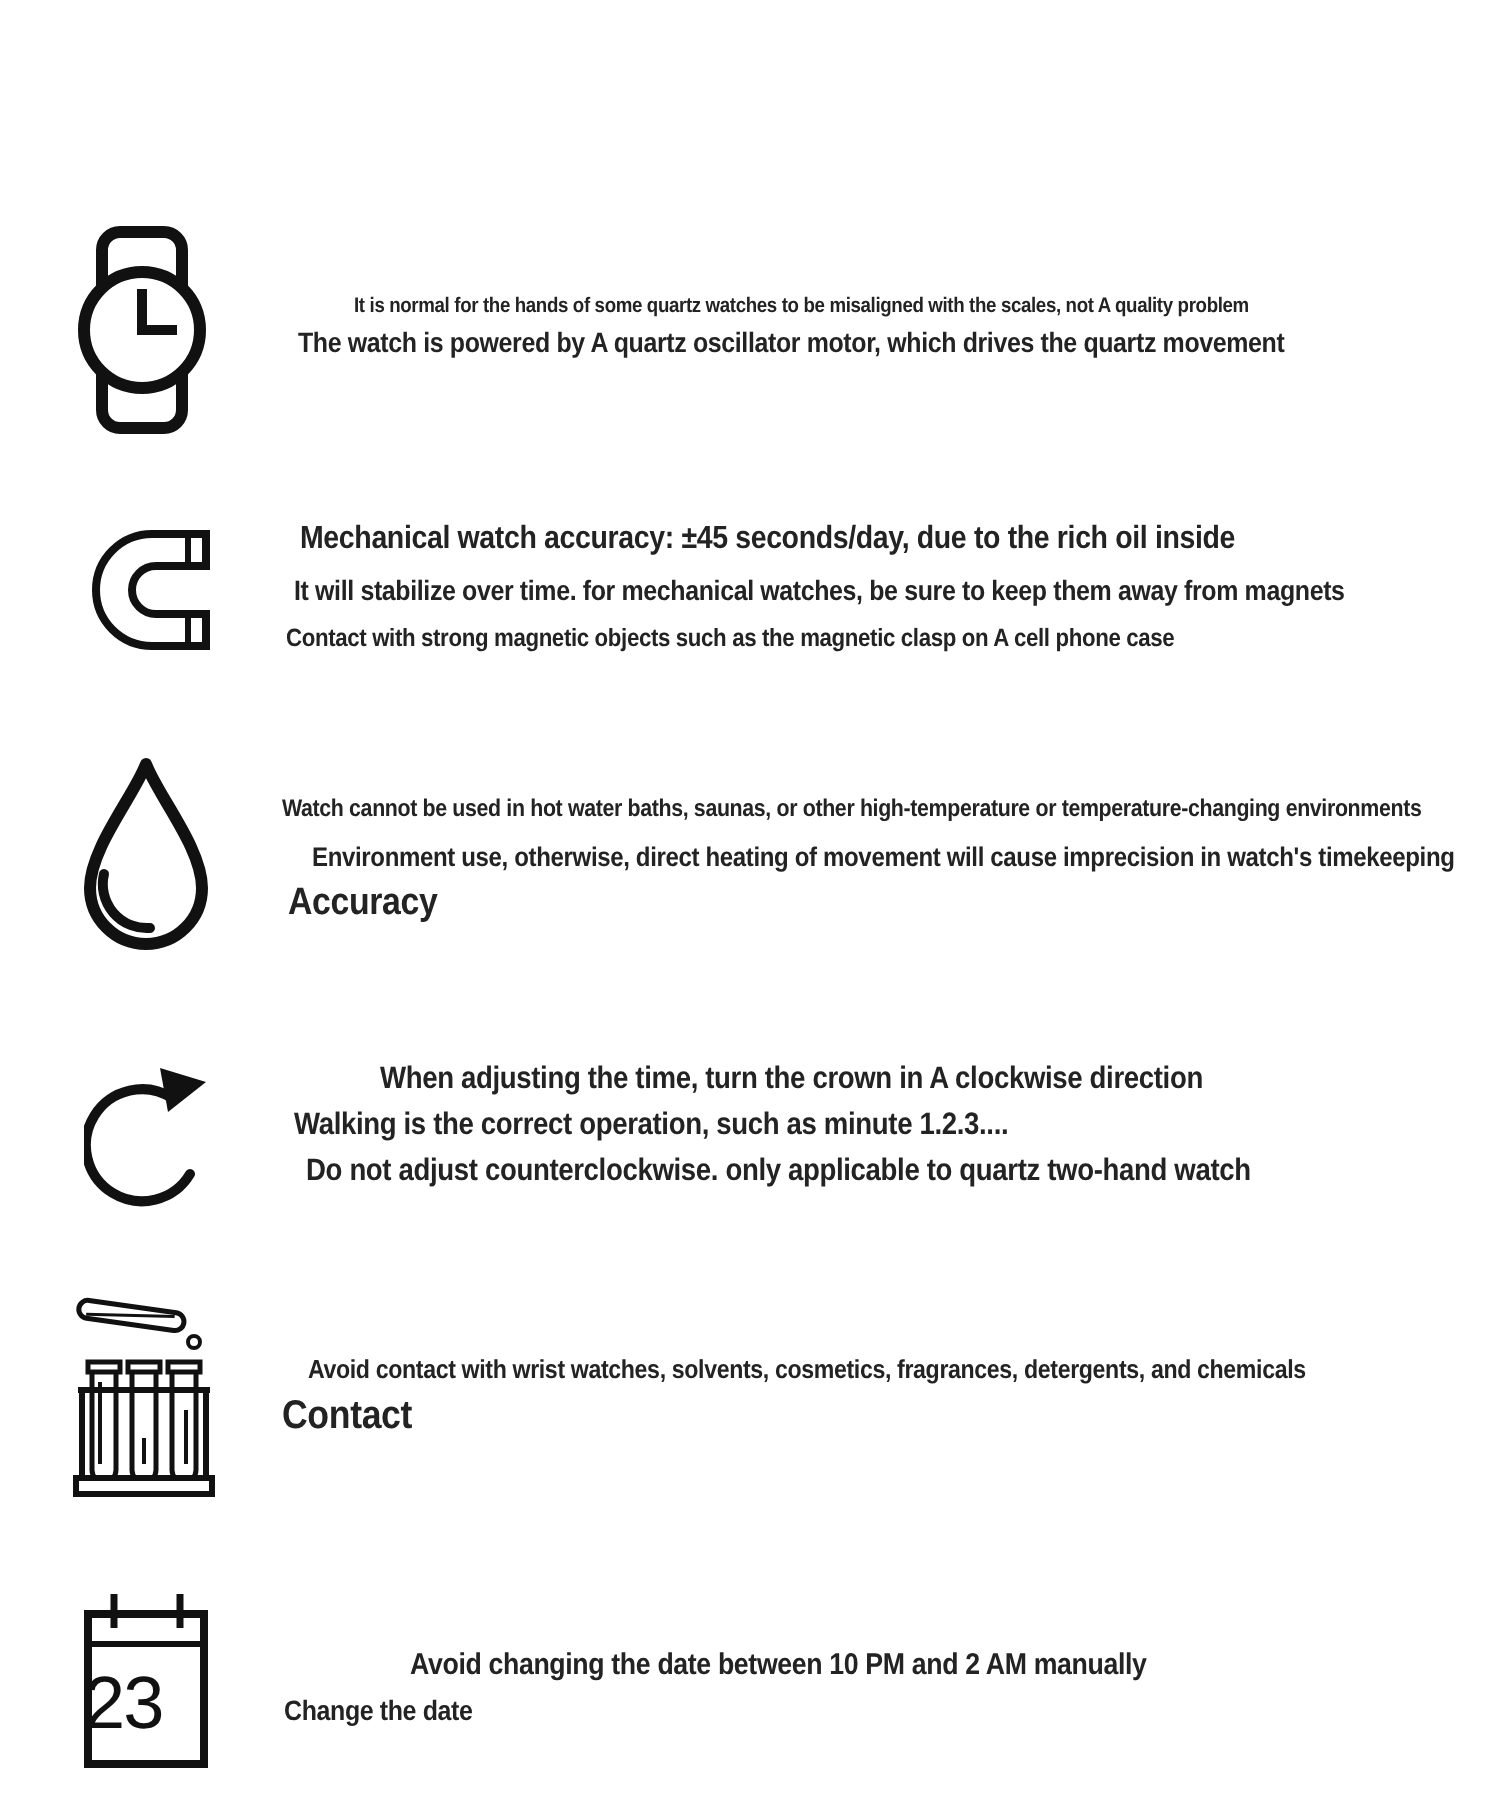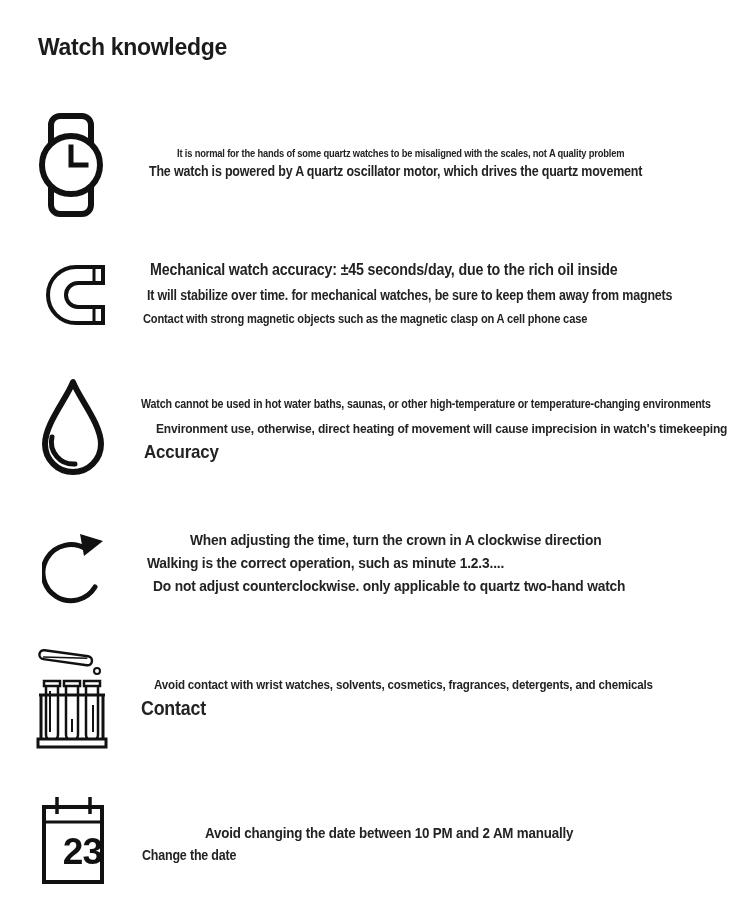--- a/index.html
+++ b/index.html
@@ -34,30 +34,29 @@
   .s6l1{left:205px;top:824px;font-size:15px;}
   .s6l2{left:142px;top:847px;font-size:14px;}
   
   .i-watch{left:38px;top:113px;}
   .i-magnet{left:45px;top:262px;}
   .i-drop{left:38px;top:377px;}
   .i-arrow{left:42px;top:526px;}
   .i-tubes{left:36px;top:647px;}
   .i-cal{left:42px;top:795px;width:66px;height:91px;}
   .cal-day{
-    position:absolute;left:0;top:36px;width:60px;text-align:right;
-    font-weight:700;font-size:37px;color:#111;letter-spacing:-1px;
+    position:absolute;left:0;top:36px;width:60px;text-align:left;
+    font-weight:400;font-size:37px;color:#111;letter-spacing:-1px;
   }
 </style>
 </head>
 <body>
 
 <div class="page">
 
-  <h1 class="title">Watch knowledge</h1>
 
   <div class="icon i-watch">
     <svg width="66" height="104" viewBox="0 0 66 104" fill="none">
       <rect x="13" y="3" width="40" height="98" rx="9" stroke="#111" stroke-width="6"></rect>
       <circle cx="33" cy="52" r="29" fill="#fff" stroke="#111" stroke-width="6"></circle>
       <path d="M33 34 V52 H48" stroke="#111" stroke-width="5" stroke-linecap="square"></path>
     </svg>
   </div>
   <div class="line s1l1">It is normal for the hands of some quartz watches to be misaligned with the scales, not A quality problem</div>
   <div class="line s1l2">The watch is powered by A quartz oscillator motor, which drives the quartz movement</div>

